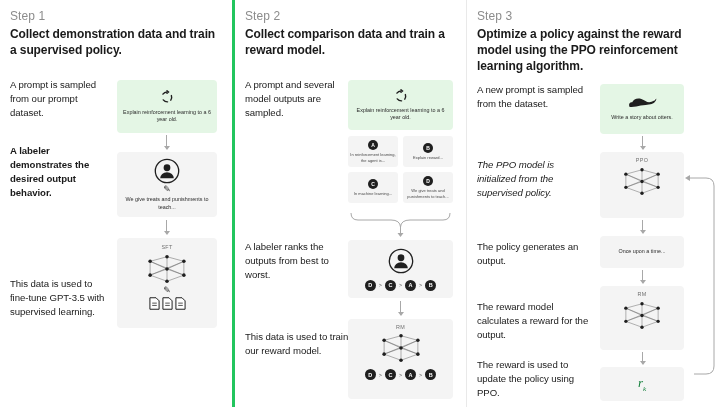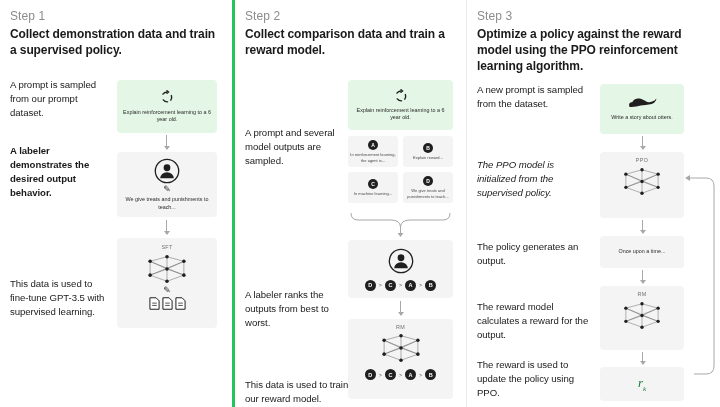--- a/index.html
+++ b/index.html
@@ -47,21 +47,21 @@
     padding-left: 10px;
     align-items: flex-end;
   }
   .caption {
     font-size: 9.6px;
     line-height: 1.45;
     color: #1a1a1a;
     letter-spacing: -0.05px;
   }
   .cap-w1 { width: 100px; }
-  .cap-w2 { width: 105px; margin-top: 48px; }
+  .cap-w2 { width: 105px; }
   .cap-w3 { width: 115px; }
 
   
   .node {
     background: #f4f4f4;
     border-radius: 4px;
     display: flex;
     flex-direction: column;
     align-items: center;
     justify-content: center;

